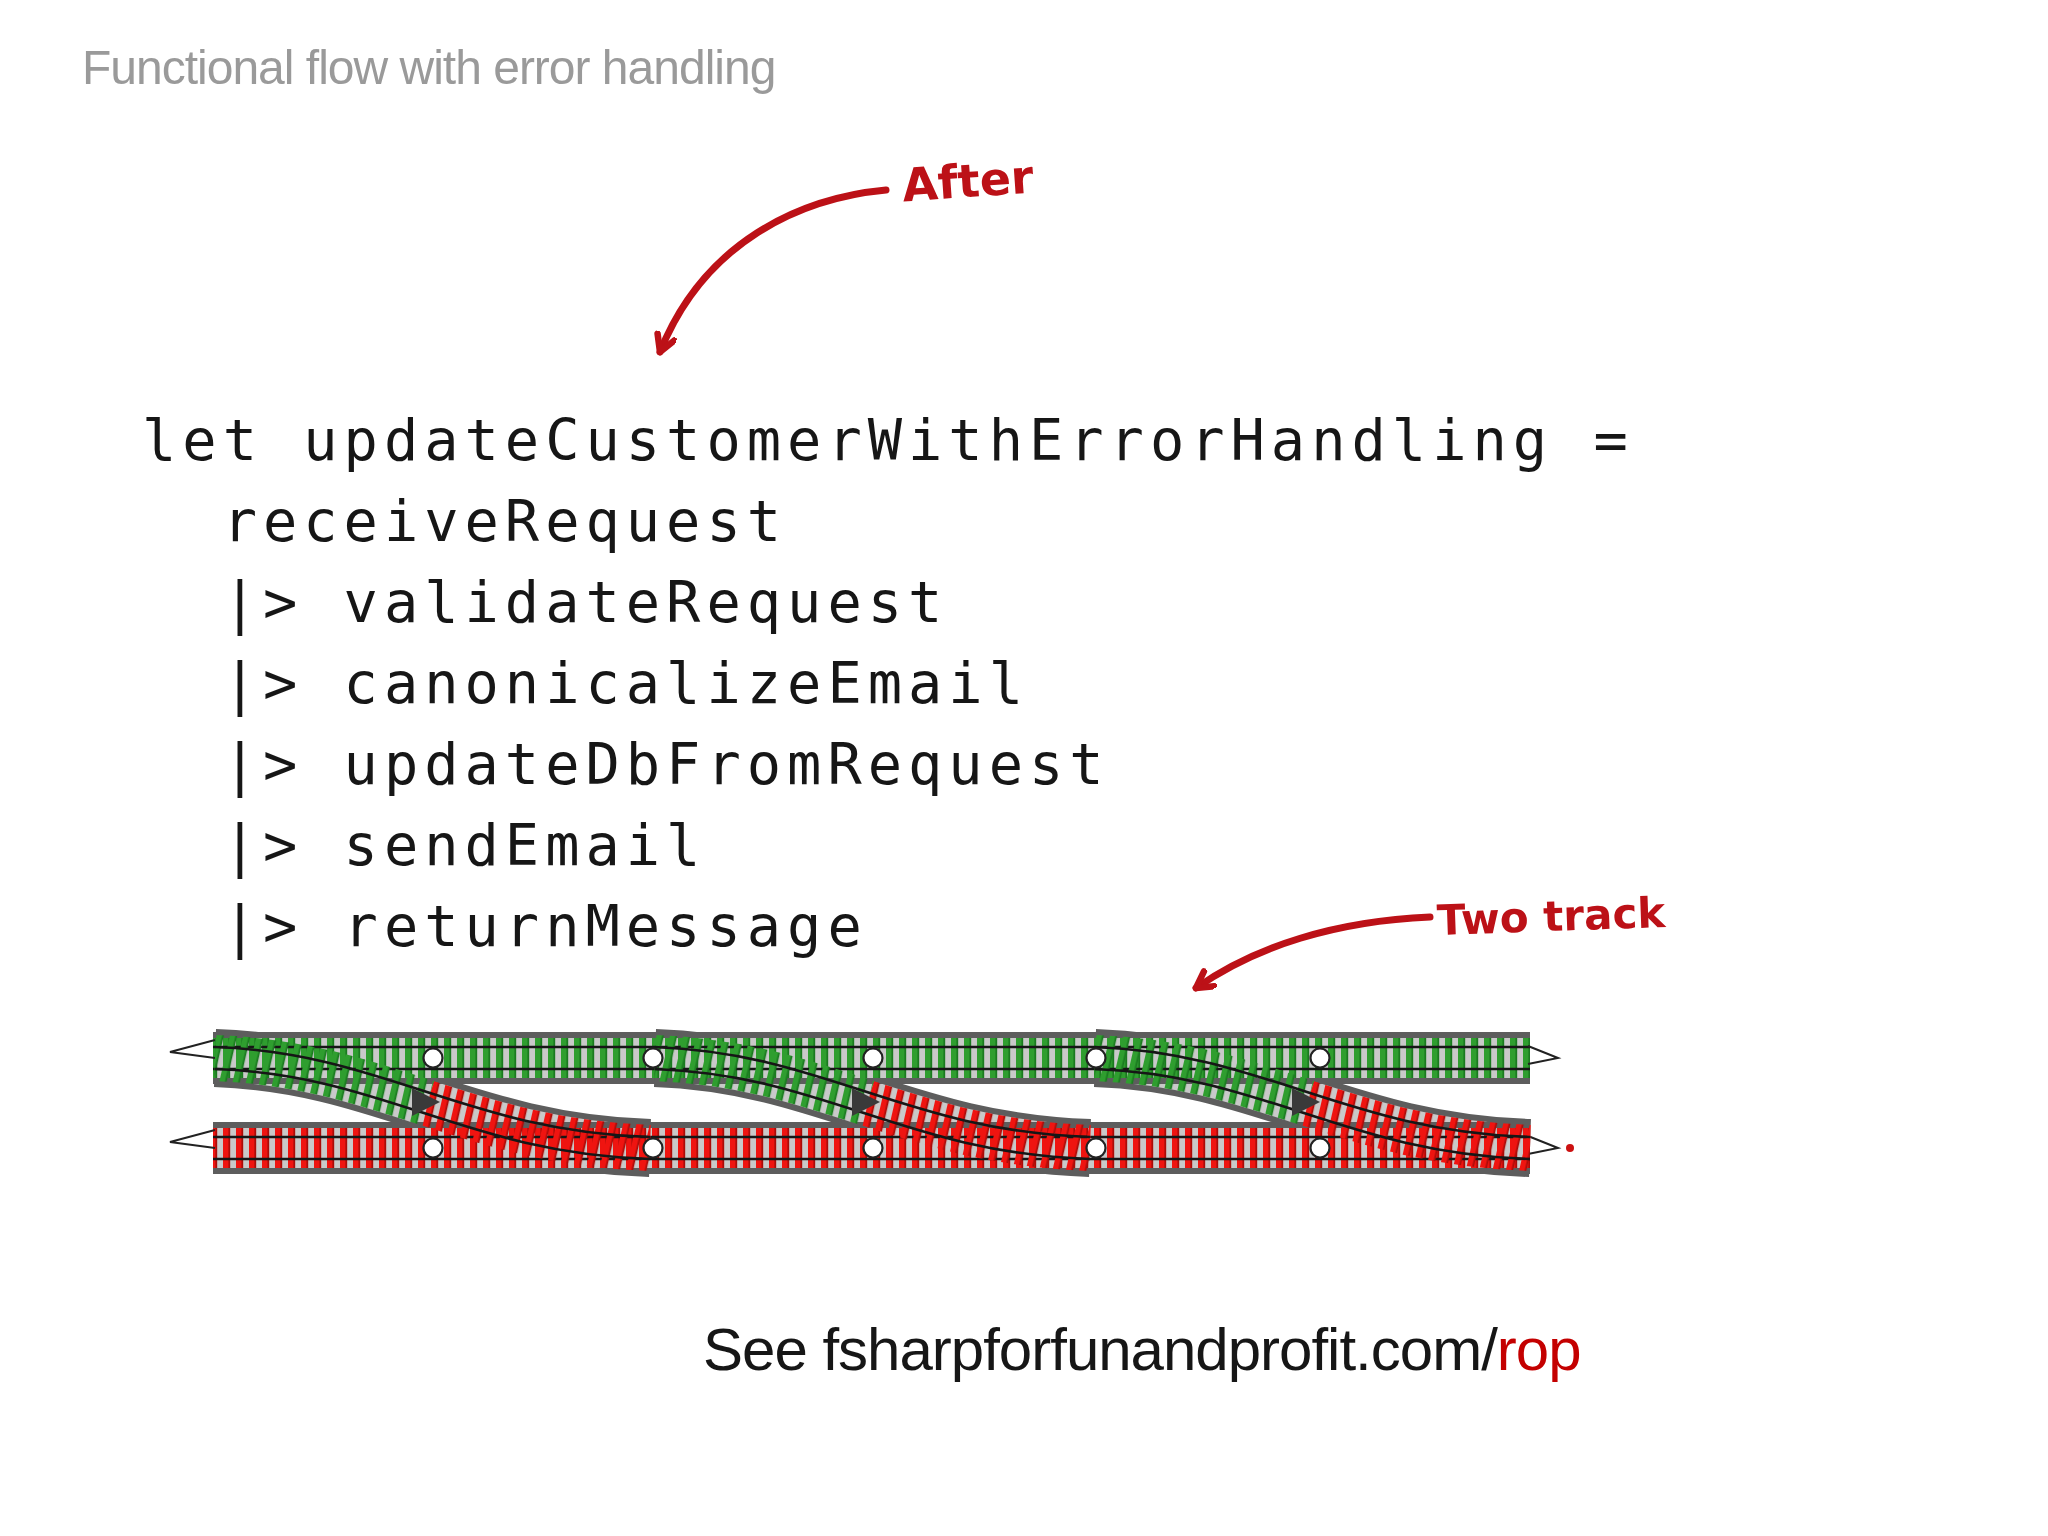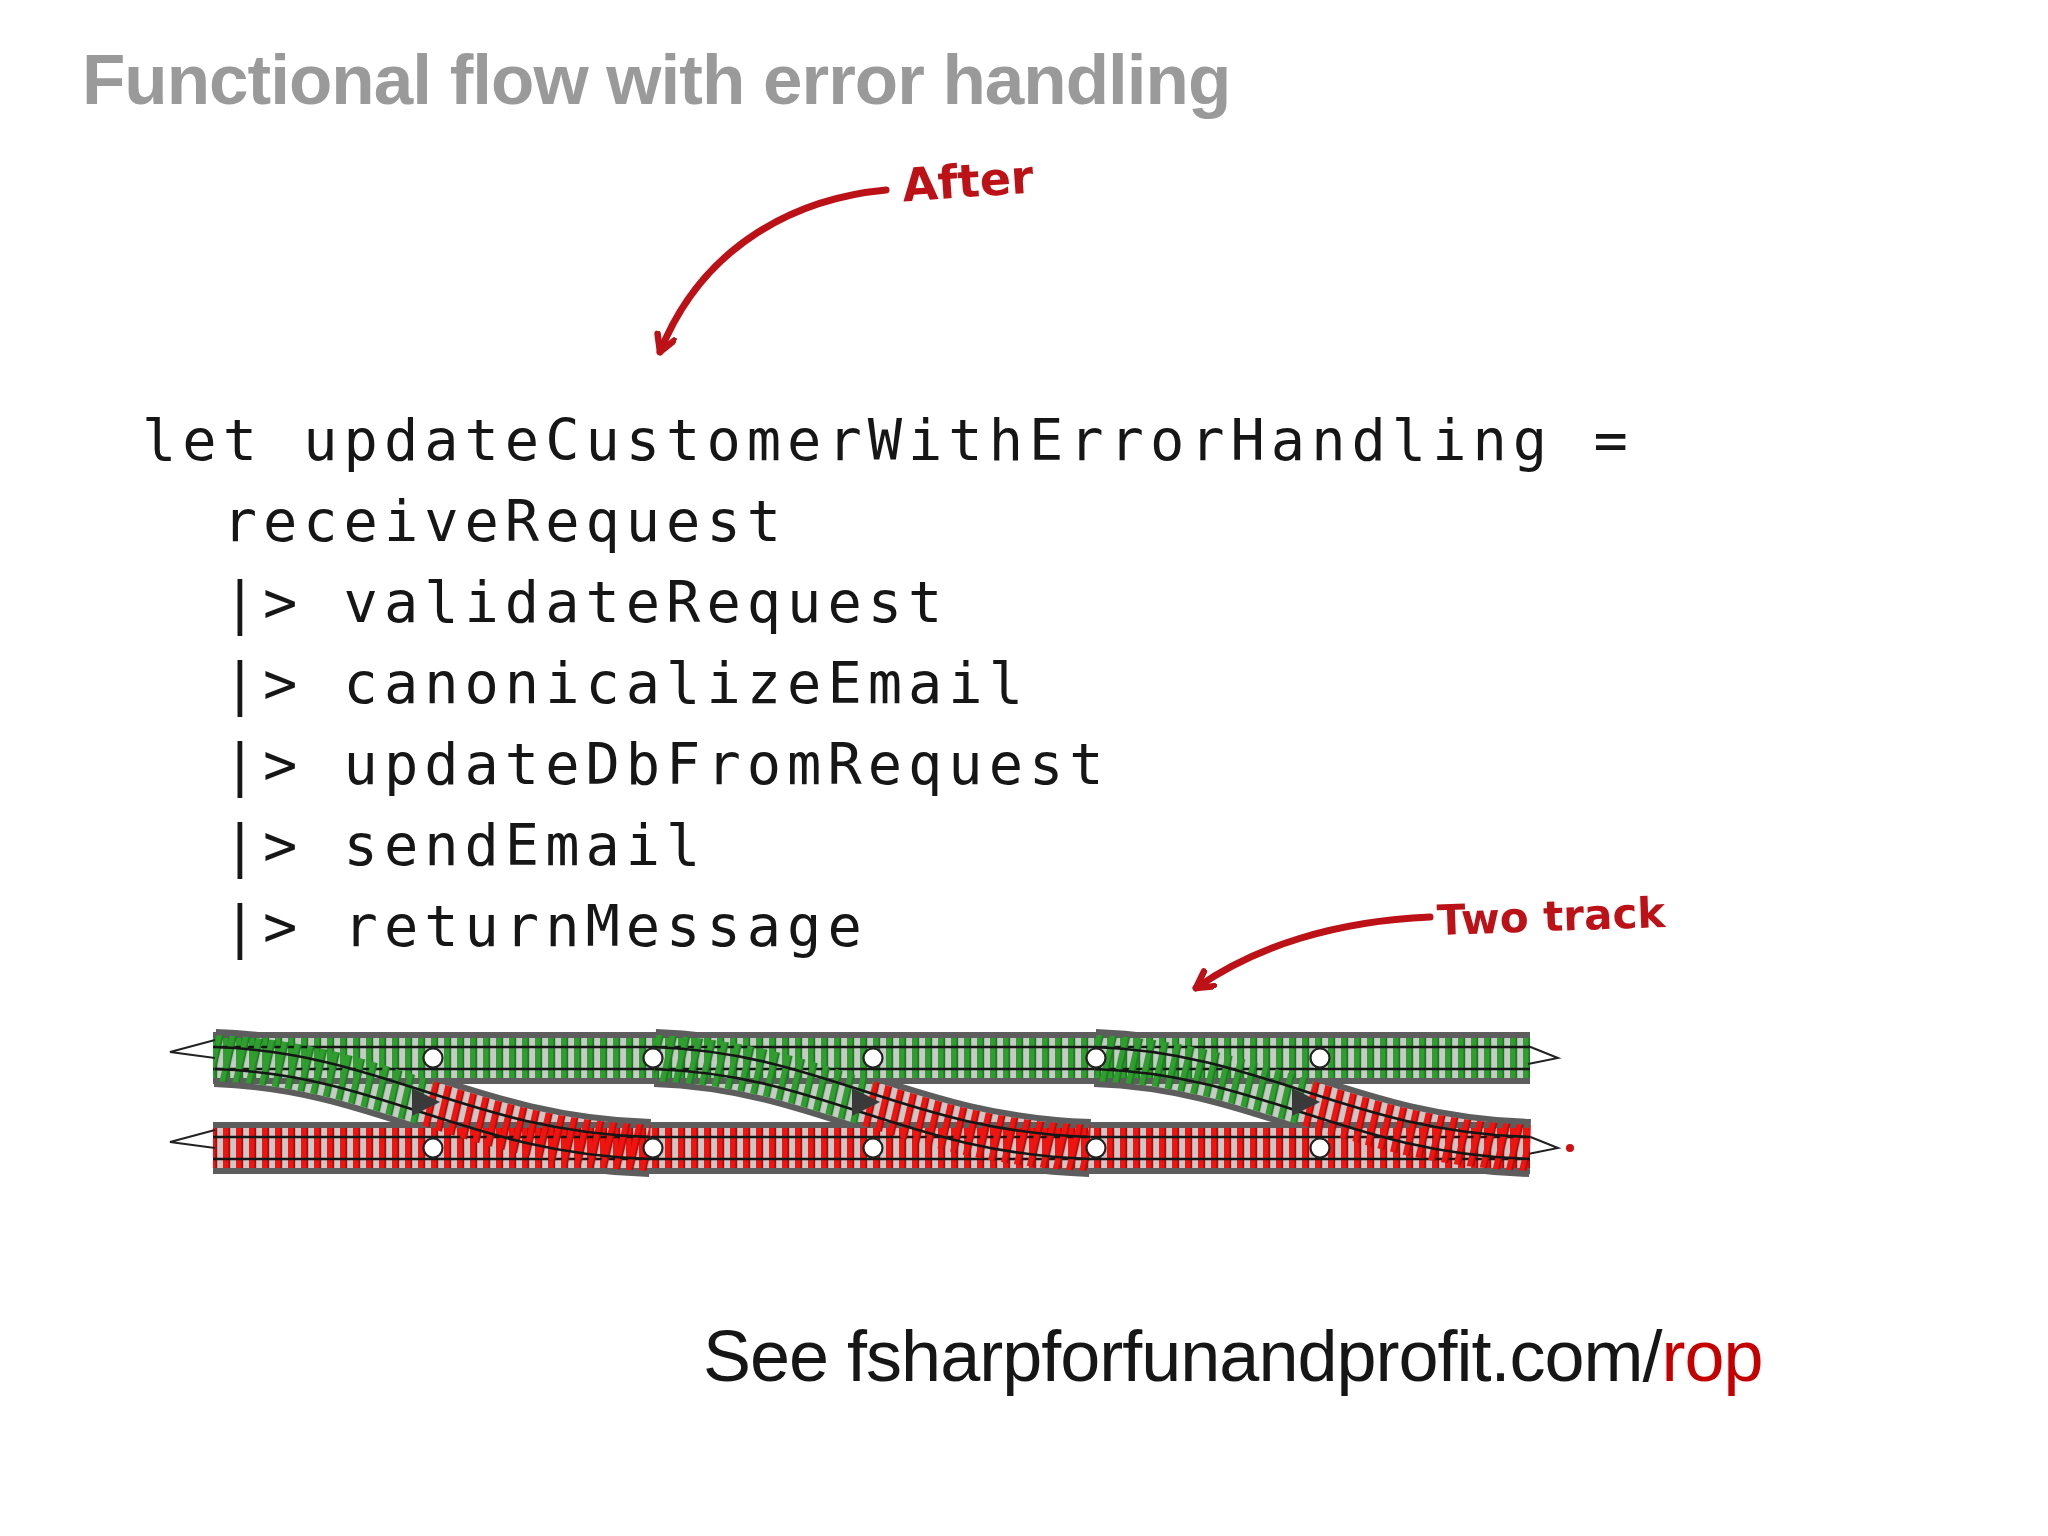--- a/index.html
+++ b/index.html
@@ -1,42 +1,42 @@
 <!DOCTYPE html>
 <html><head>
 <meta charset="utf-8">
 <style>
   html,body{margin:0;padding:0;background:#ffffff;}
   body{position:relative;width:2048px;height:1536px;overflow:hidden;
        font-family:"Liberation Sans",sans-serif;}
 
   .slide-title{
     position:absolute;left:82px;top:44px;
-    font-size:71px;font-weight:bold;letter-spacing:-1px;
+    font-size:48px;font-weight:normal;letter-spacing:-1px;
     color:#9a9a9a;white-space:nowrap;line-height:1;
   }
 
   .code-block{
     position:absolute;left:142px;top:400px;margin:0;
     font-family:"DejaVu Sans Mono",monospace;
     font-size:57px;line-height:81px;letter-spacing:6px;
     color:#161616;white-space:pre;
   }
 
   .hand-label{
     position:absolute;
     font-family:"DejaVu Sans",sans-serif;
     font-weight:bold;white-space:nowrap;line-height:1;
   }
   .label-after{left:902px;top:158px;font-size:46px;transform:rotate(-4deg);}
   .label-two-track{left:1437px;top:896px;font-size:42px;transform:rotate(-2deg);}
 
   .footer-link{
     position:absolute;left:703px;top:1320px;
-    font-size:72px;line-height:1;letter-spacing:-1px;
+    font-size:60px;line-height:1;letter-spacing:-1px;
     color:#161616;white-space:nowrap;
   }
 
   svg{position:absolute;left:0;top:0;}
   .arrows-layer{pointer-events:none;}
 </style>
 </head>
 <body>
 
 <div class="slide-title">Functional flow with error handling</div>

